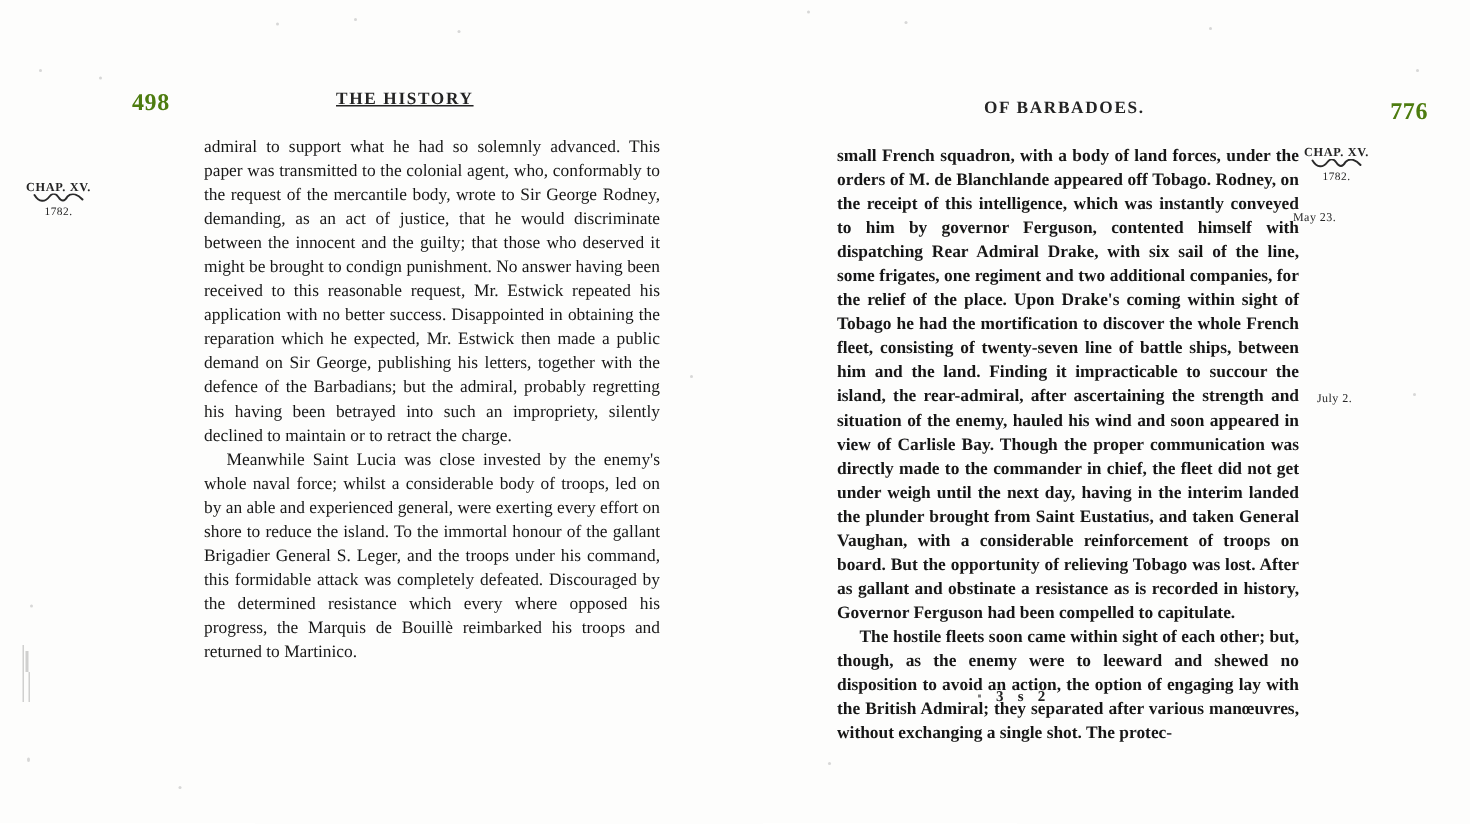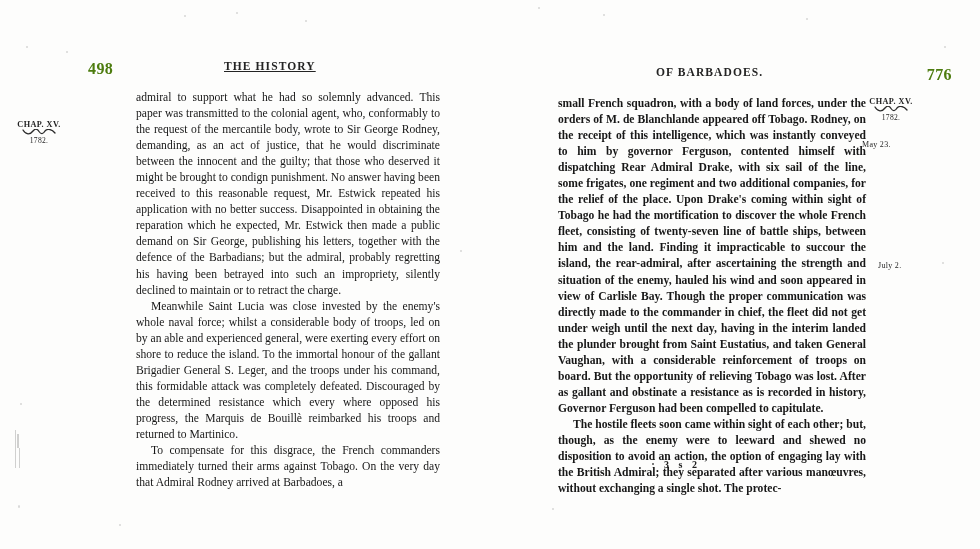--- a/index.html
+++ b/index.html
@@ -221,21 +221,20 @@
         <svg width="34" height="7" viewBox="0 0 34 7">
           <path d="M1 1 C4 6, 8 6, 11 2 C13 -0.5, 15 -0.5, 17 2.5 C19 5.5, 21 5.5, 23 2 C26 -1, 30 0.5, 33 4" fill="none" stroke="#2a2a2a" stroke-width="1.3" stroke-linecap="round"></path>
         </svg>
       </span>
       <span class="year">1782.</span>
     </div>
 
     <div class="col col-left">
       <p>admiral to support what he had so solemnly advanced. This paper was transmitted to the colonial agent, who, conformably to the request of the mercantile body, wrote to Sir George Rodney, demanding, as an act of justice, that he would discriminate between the innocent and the guilty; that those who deserved it might be brought to condign punishment.  No answer having been received to this reasonable request, Mr. Estwick repeated his application with no better success.  Disappointed in obtaining the reparation which he expected, Mr. Estwick then made a public demand on Sir George, publishing his letters, together with the defence of the Barbadians; but the admiral, probably regretting his having been betrayed into such an impropriety, silently declined to maintain or to retract the charge.</p>
       <p>Meanwhile Saint Lucia was close invested by the enemy's whole naval force; whilst a considerable body of troops, led on by an able and experienced general, were exerting every effort on shore to reduce the island.  To the immortal honour of the gallant Brigadier General S. Leger, and the troops under his command, this formidable attack was completely defeated.  Discouraged by the determined resistance which every where opposed his progress, the Marquis de Bouillè reimbarked his troops and returned to Martinico.</p>
-      <p>To compensate for this disgrace, the French commanders immediately turned their arms against Tobago.  On the very day that Admiral Rodney arrived at Barbadoes, a</p>
     </div>
 
   </div>
 
   <div class="page-right inked">
 
     <div class="running-head">
       <span class="head-title-right">OF BARBADOES.</span>
       <span class="folio folio-right">776</span>
     </div>

